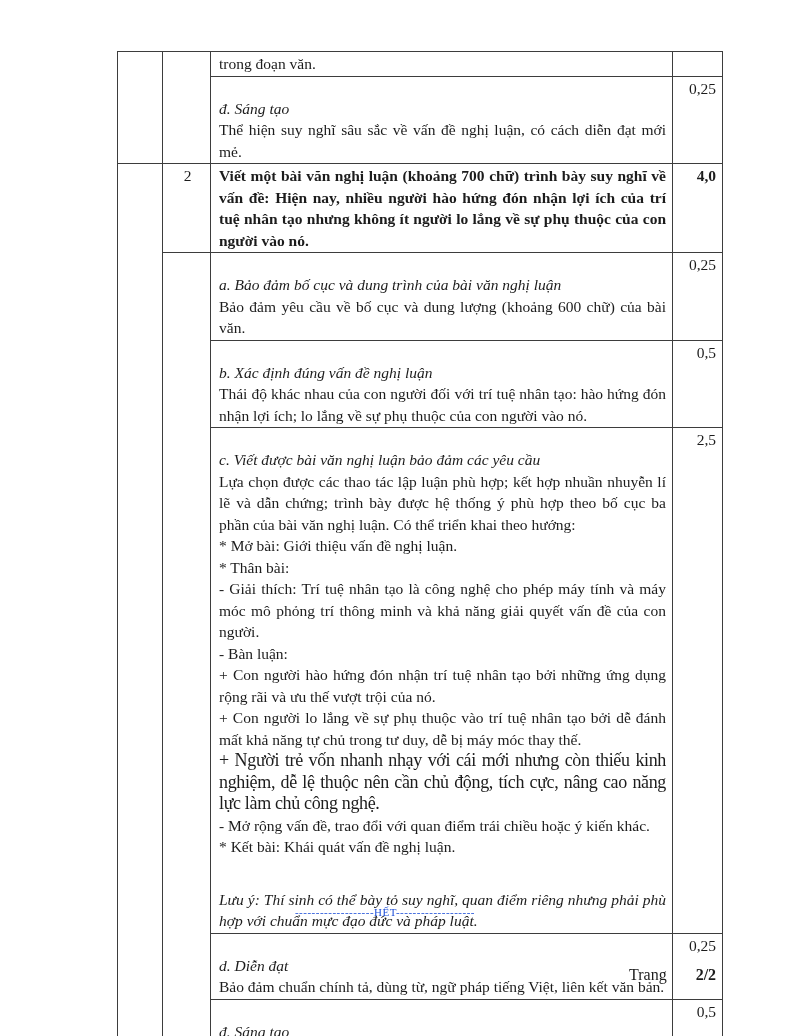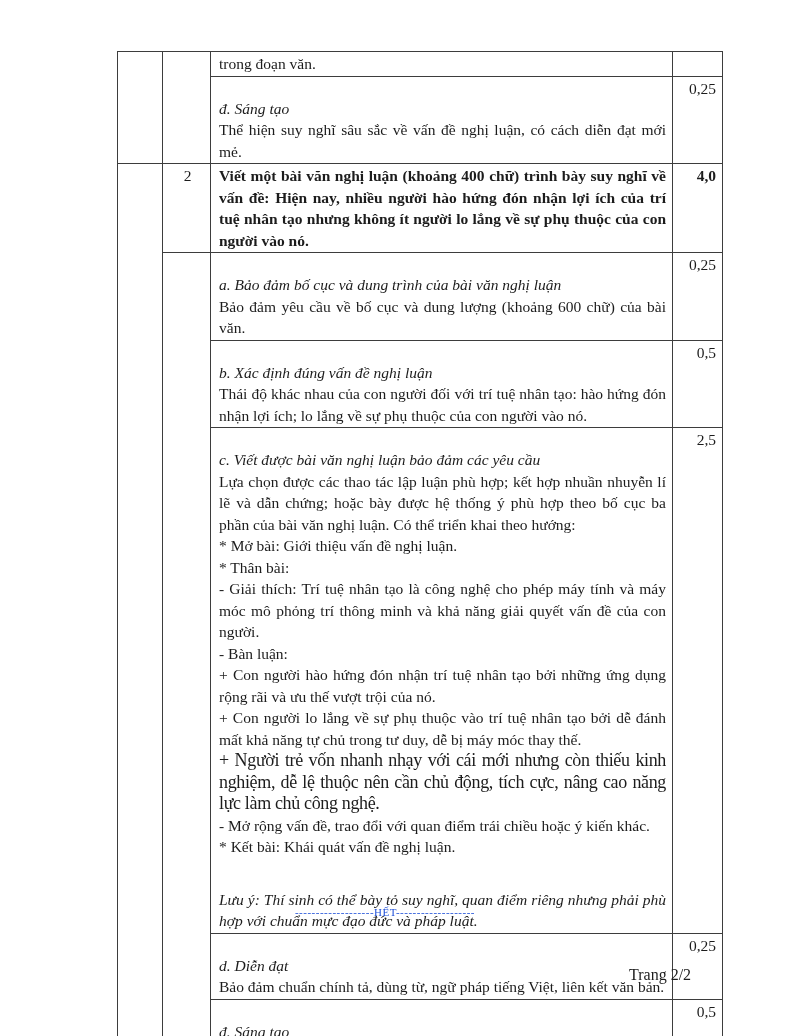--- a/index.html
+++ b/index.html
@@ -61,21 +61,21 @@
     letter-spacing: 0.5px;
     color: #1d4ed8;
   }
   .page-footer {
     position: absolute;
     left: 629px;
     top: 966px;
     font-size: 16px;
     color: #1c1c1c;
   }
-  .page-footer .num { font-weight: normal; }
+  .page-footer .num { font-weight: bold; margin-left: 25px; }
 </style>
 </head>
 <body>
 
 <table class="rubric">
   <colgroup>
     <col style="width:45px">
     <col style="width:48px">
     <col style="width:462px">
     <col style="width:50px">
@@ -95,21 +95,21 @@
       <div class="crit-header">đ. Sáng tạo</div>
       <div class="para">Thể hiện suy nghĩ sâu sắc về vấn đề nghị luận, có cách diễn đạt mới mẻ.</div>
     </td>
     <td class="score-col">0,25</td>
   </tr>
 
   <tr style="height:87px">
     <td class="part-col" rowspan="6"></td>
     <td class="qnum-col">2</td>
     <td>
-      <div class="question-text">Viết một bài văn nghị luận (khoảng 400 chữ) trình bày suy nghĩ về vấn đề: Hiện nay, nhiều người hào hứng đón nhận lợi ích của trí tuệ nhân tạo nhưng không ít người lo lắng về sự phụ thuộc của con người vào nó.</div>
+      <div class="question-text">Viết một bài văn nghị luận (khoảng 700 chữ) trình bày suy nghĩ về vấn đề: Hiện nay, nhiều người hào hứng đón nhận lợi ích của trí tuệ nhân tạo nhưng không ít người lo lắng về sự phụ thuộc của con người vào nó.</div>
     </td>
     <td class="score-col bold">4,0</td>
   </tr>
 
   <tr style="height:68px">
     <td class="qnum-col" rowspan="5"></td>
     <td>
       <div class="crit-header">a. Bảo đảm bố cục và dung trình của bài văn nghị luận</div>
       <div class="para">Bảo đảm yêu cầu về bố cục và dung lượng (khoảng 600 chữ) của bài văn.</div>
     </td>
@@ -120,21 +120,21 @@
     <td>
       <div class="crit-header">b. Xác định đúng vấn đề nghị luận</div>
       <div class="para">Thái độ khác nhau của con người đối với trí tuệ nhân tạo: hào hứng đón nhận lợi ích; lo lắng về sự phụ thuộc của con người vào nó.</div>
     </td>
     <td class="score-col">0,5</td>
   </tr>
 
   <tr style="height:459px">
     <td>
       <div class="crit-header">c. Viết được bài văn nghị luận bảo đảm các yêu cầu</div>
-      <div class="para">Lựa chọn được các thao tác lập luận phù hợp; kết hợp nhuần nhuyễn lí lẽ và dẫn chứng; hoặc bày được hệ thống ý phù hợp theo bố cục ba phần của bài văn nghị luận. Có thể triển khai theo hướng:</div>
+      <div class="para">Lựa chọn được các thao tác lập luận phù hợp; kết hợp nhuần nhuyễn lí lẽ và dẫn chứng; trình bày được hệ thống ý phù hợp theo bố cục ba phần của bài văn nghị luận. Có thể triển khai theo hướng:</div>
       <div class="para">* Mở bài: Giới thiệu vấn đề nghị luận.</div>
       <div class="para">* Thân bài:</div>
       <div class="para">- Giải thích: Trí tuệ nhân tạo là công nghệ cho phép máy tính và máy móc mô phỏng trí thông minh và khả năng giải quyết vấn đề của con người.</div>
       <div class="para">- Bàn luận:</div>
       <div class="para">+ Con người hào hứng đón nhận trí tuệ nhân tạo bởi những ứng dụng rộng rãi và ưu thế vượt trội của nó.</div>
       <div class="para">+ Con người lo lắng về sự phụ thuộc vào trí tuệ nhân tạo bởi dễ đánh mất khả năng tự chủ trong tư duy, dễ bị máy móc thay thế.</div>
       <div class="para condensed">+ Người trẻ vốn nhanh nhạy với cái mới nhưng còn thiếu kinh nghiệm, dễ lệ thuộc nên cần chủ động, tích cực, nâng cao năng lực làm chủ công nghệ.</div>
       <div class="para">- Mở rộng vấn đề, trao đổi với quan điểm trái chiều hoặc ý kiến khác.</div>
       <div class="para">* Kết bài: Khái quát vấn đề nghị luận.</div>
       <div class="note-para">Lưu ý: Thí sinh có thể bày tỏ suy nghĩ, quan điểm riêng nhưng phải phù hợp với chuẩn mực đạo đức và pháp luật.</div>

